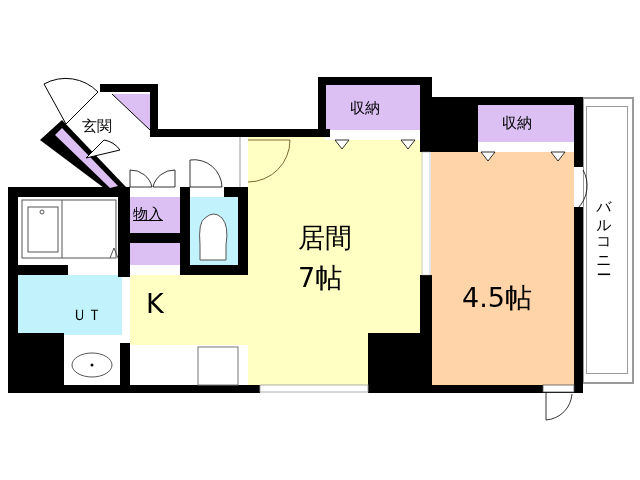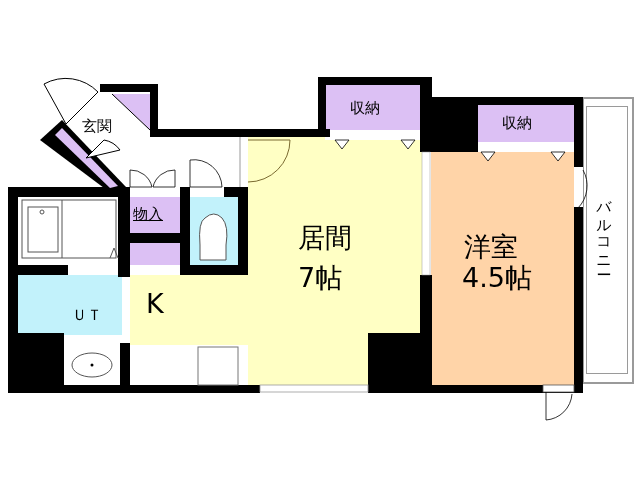--- a/index.html
+++ b/index.html
@@ -131,19 +131,18 @@
   <div class="lbl lbl-sm" style="left:133px;top:207px;text-decoration:underline;">物入</div>
   <div class="lbl lbl-sm" style="left:72px;top:308px;">ＵＴ</div>
 
   <div class="lbl lbl-lg" style="left:146px;top:290px;">K</div>
 
   <div class="lbl lbl-lg" style="left:298px;top:224px;">居間</div>
   <div class="lbl lbl-lg" style="left:298px;top:264px;">7帖</div>
 
   <div class="lbl lbl-sm" style="left:350px;top:101px;">収納</div>
 
-  <div class="lbl lbl-lg" style="left:464px;top:233px;">洋室</div>
-  <div class="lbl lbl-lg" style="left:462px;top:264px;text-align:right;">4.5帖</div>
+  <div class="lbl lbl-lg" style="left:462px;top:284px;text-align:right;">4.5帖</div>
 
   <div class="lbl lbl-sm" style="left:502px;top:116px;">収納</div>
 
   <div class="lbl lbl-sm" style="left:596px;top:190px;writing-mode:vertical-rl;letter-spacing:2px;">バルコニー</div>
 </div>
 
 </body></html>

